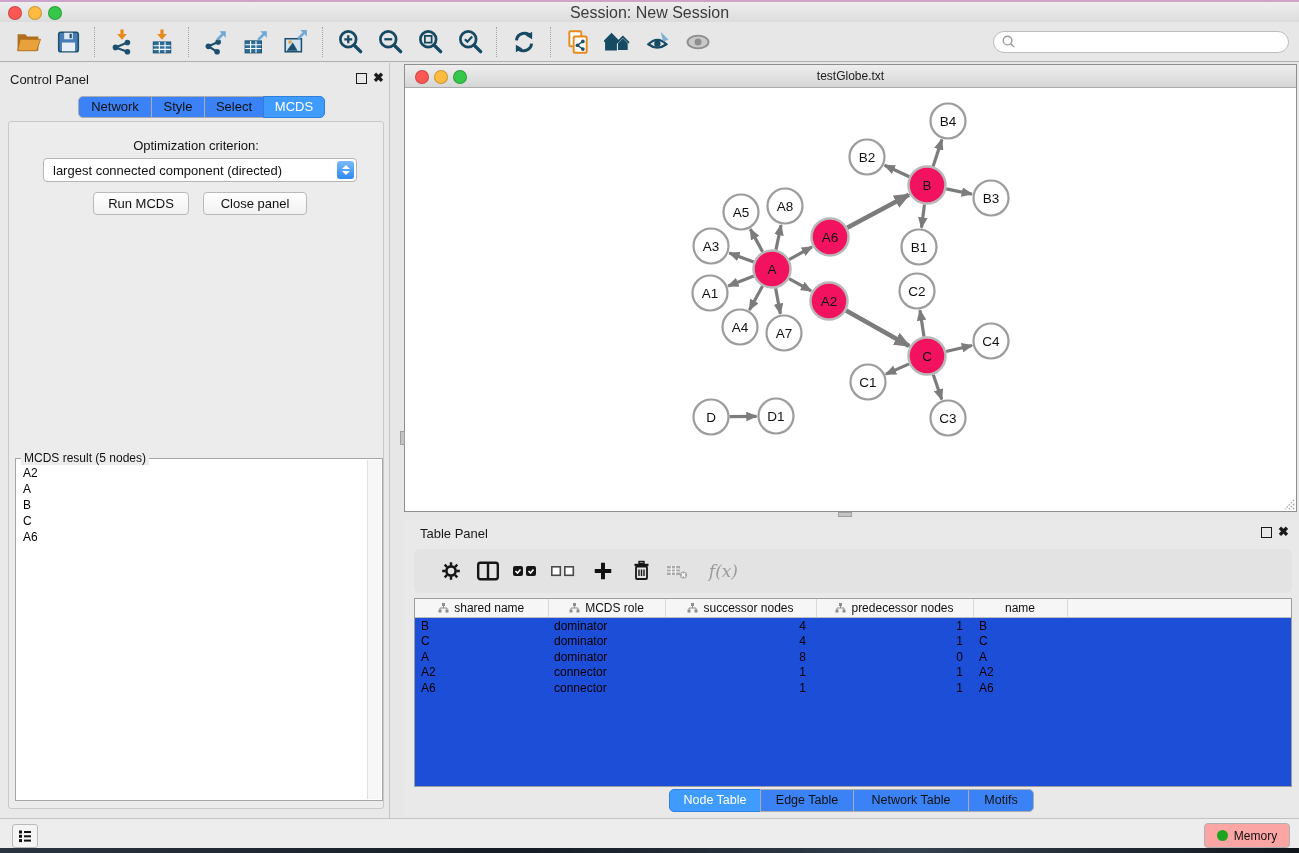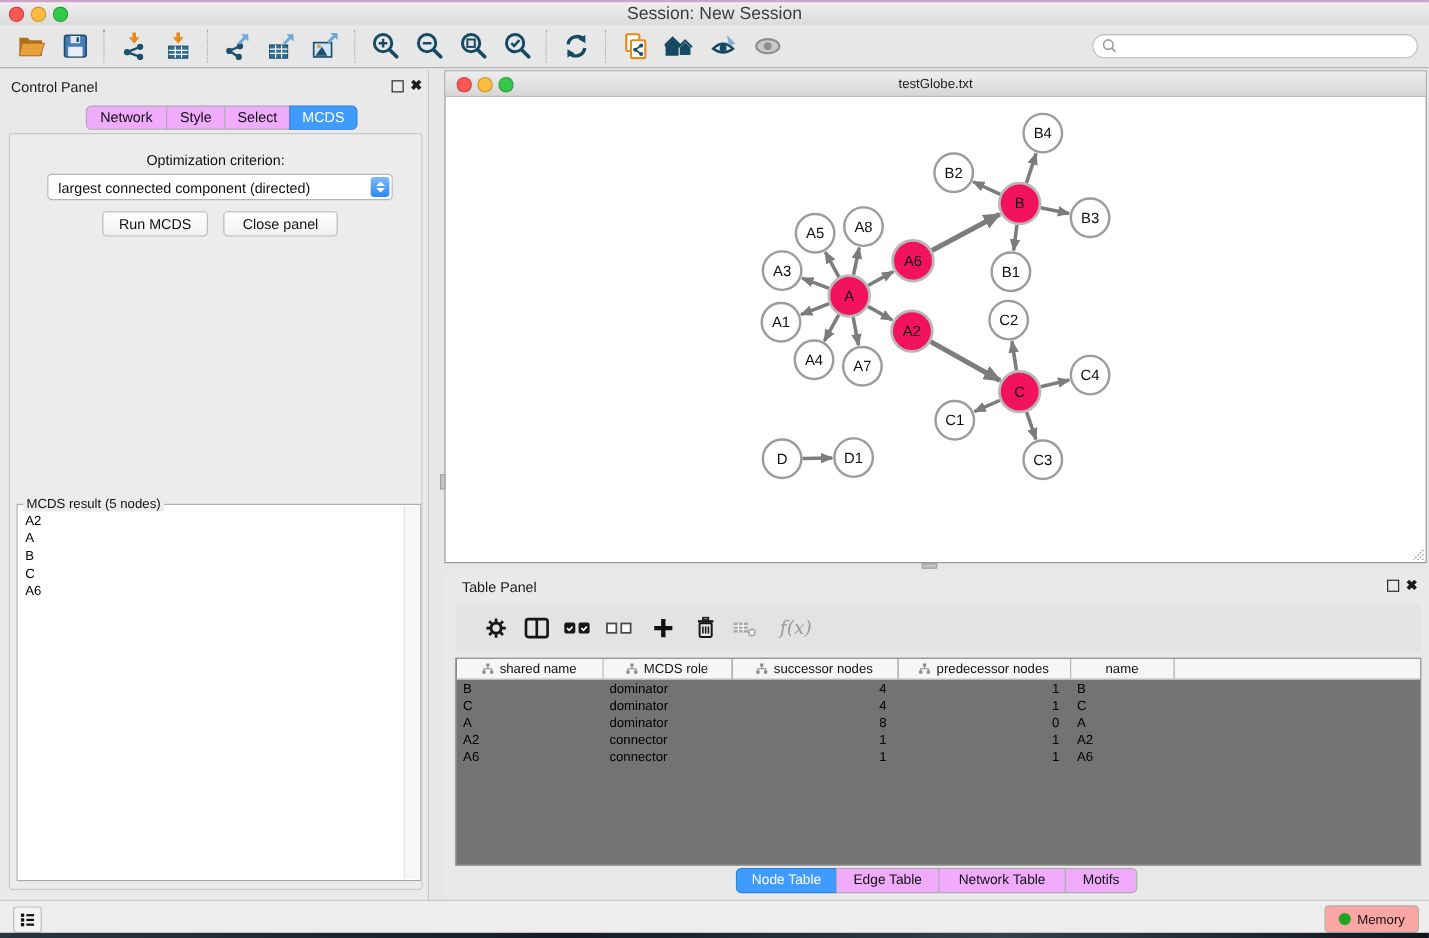--- a/index.html
+++ b/index.html
@@ -21,21 +21,21 @@
   .sep{width:1px;height:30px;border-left:1px dotted #A5A5A5;margin:0 6px;flex:0 0 auto}
   .search{margin-left:auto;margin-right:10px;width:296px;height:22px;background:#fff;
     border:1px solid #BDBDBD;border-radius:12px;display:flex;align-items:center;padding-left:7px;box-sizing:border-box}
 
   
   .cpanel{left:0;top:63px;width:390px;height:755px;background:#E9E9E9;border-right:1px solid #C6C6C6;box-sizing:border-box}
   .paneltitle{font-size:13px;color:#1A1A1A}
   .winbtn{font-size:13px;font-weight:bold;color:#1A1A1A;line-height:12px}
   .floatbox{width:9px;height:9px;border:1.5px solid #1A1A1A;display:inline-block}
   .tabs{display:flex}
-  .tab{background:#f0abfc;border:1px solid #ACACAC;margin-left:-1px;height:20px;line-height:20px;
+  .tab{background:#3b82f6;border:1px solid #ACACAC;margin-left:-1px;height:20px;line-height:20px;
        text-align:center;font-size:13px;color:#111;cursor:default}
   .tab:first-child{border-radius:5px 0 0 5px;margin-left:0}
   .tab:last-child{border-radius:0 5px 5px 0}
   .tab.sel{background:#3F9BFD;border-color:#2F80DC;color:#fff}
   .cbox{left:8px;top:58px;width:374px;height:686px;background:#ECECEC;border:1px solid #C9C9C9;border-radius:3px}
   .optlabel{width:100%;text-align:center;top:16px;font-size:13px}
   .dropdown{left:34px;top:36px;width:314px;height:24px;background:#fff;border:1px solid #B5B5B5;border-radius:4px;
     display:flex;align-items:center;font-size:13px;box-sizing:border-box;padding-left:9px}
   .stepper{position:absolute;right:2px;top:2px;width:17px;height:18px;border-radius:3px;
     background:linear-gradient(#7CBBFA,#2E87F4);display:flex;flex-direction:column;align-items:center;justify-content:center;gap:2px}
@@ -54,21 +54,21 @@
   .nettitletext{width:100%;text-align:center;top:4px;font-size:12px;color:#222}
   .grip{right:1px;bottom:1px}
   .handle{background:#C4C4C4;border:1px solid #9F9F9F;box-sizing:border-box}
 
   
   .tpanel{left:404px;top:520px;width:895px;height:296px;background:#E9E9E9}
   .ttoolbar{left:10px;top:29px;width:878px;height:44px;background:#E3E3E3;border-radius:6px;
     display:flex;align-items:center;padding-left:10px;box-sizing:border-box}
   .tti{width:38px;height:34px;display:flex;align-items:center;justify-content:flex-end;flex:0 0 auto}
   .fx{font-family:"DejaVu Serif",serif;font-style:italic;font-size:17px;color:#9A9A9A}
-  .tblwrap{left:10px;top:78px;width:878px;height:189px;background:#737373;border:1px solid #9D9D9D;box-sizing:border-box;overflow:hidden}
+  .tblwrap{left:10px;top:78px;width:878px;height:189px;background:#1d4ed8;border:1px solid #9D9D9D;box-sizing:border-box;overflow:hidden}
   table.nt{border-collapse:collapse;width:877px;table-layout:fixed}
   table.nt th{height:18px;background:#F6F6F6;border-bottom:1px solid #BEBEBE;border-right:1px solid #D8D8D8;
     font-weight:normal;font-size:12px;color:#111;text-align:center;padding:0;white-space:nowrap;overflow:hidden}
   table.nt th.filler{border-right:none}
   table.nt td{font-size:12px;height:15.5px;padding:0 6px;white-space:nowrap;overflow:hidden;color:#000}
   .colicon{vertical-align:-1px;margin-right:5px}
   .btabs{left:0;top:269px;width:895px;display:flex;justify-content:center}
   .btabs .tab{height:21px;line-height:21px;font-size:12.5px}
 
   

